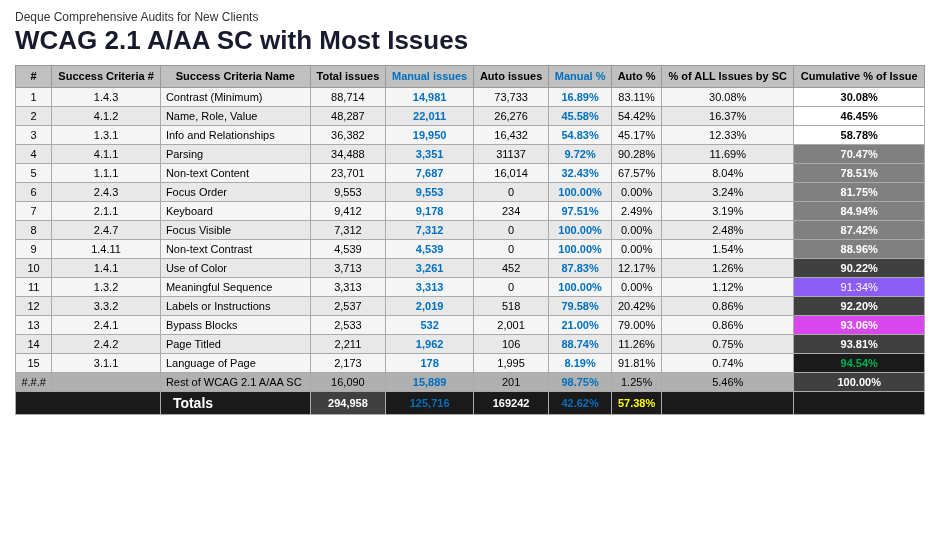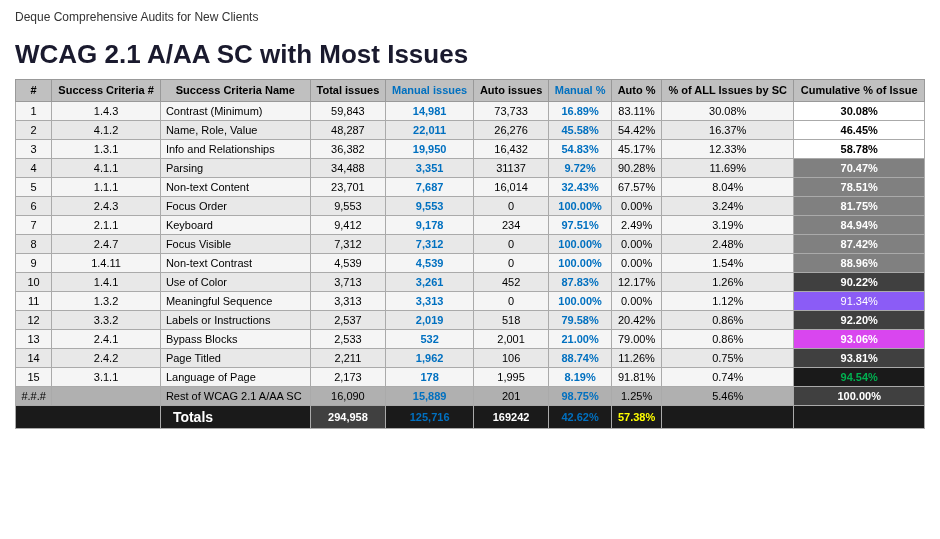--- a/index.html
+++ b/index.html
@@ -6,21 +6,21 @@
     body {
       font-family: Arial, sans-serif;
       background: #fff;
       width: 940px;
       min-height: 539px;
       padding: 10px 15px;
     }
     .subtitle {
       font-size: 12px;
       color: #333;
-      margin-bottom: 16px;
+      margin-bottom: 2px;
     }
     .title {
       font-size: 26px;
       font-weight: bold;
       color: #1a1a2e;
       margin-bottom: 10px;
       line-height: 1.1;
     }
     table {
       width: 100%;
@@ -82,21 +82,21 @@
       <th>Auto %</th>
       <th>% of ALL Issues by SC</th>
       <th>Cumulative % of Issue</th>
     </tr>
   </thead>
   <tbody id="table-body">
   <tr>
         <td>1</td>
         <td>1.4.3</td>
         <td class="left-align">Contrast (Minimum)</td>
-        <td>59,843</td>
+        <td>88,714</td>
         <td class="blue-val">14,981</td>
         <td>73,733</td>
         <td class="blue-val">16.89%</td>
         <td>83.11%</td>
         <td>30.08%</td>
         <td style="font-weight: bold; background: rgb(255, 255, 255); color: rgb(0, 0, 0);">30.08%</td>
       </tr>
       <tr>
         <td>2</td>
         <td>4.1.2</td>

